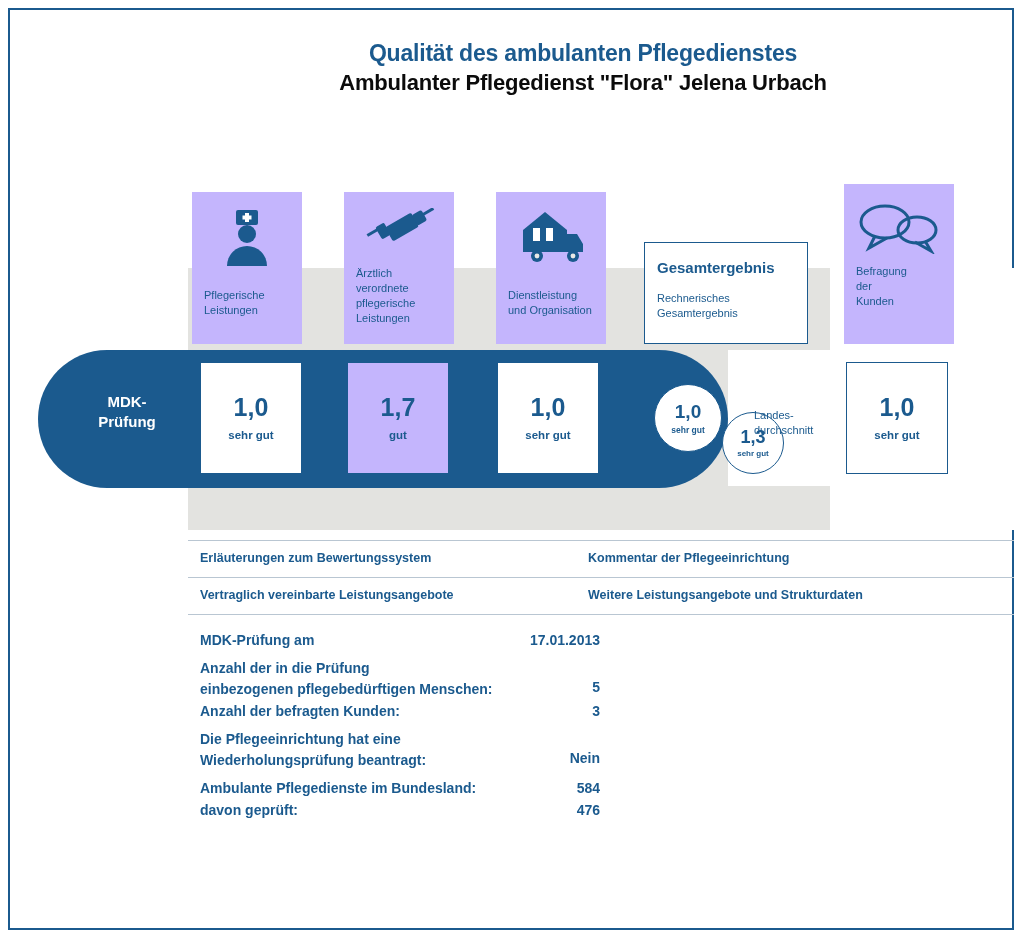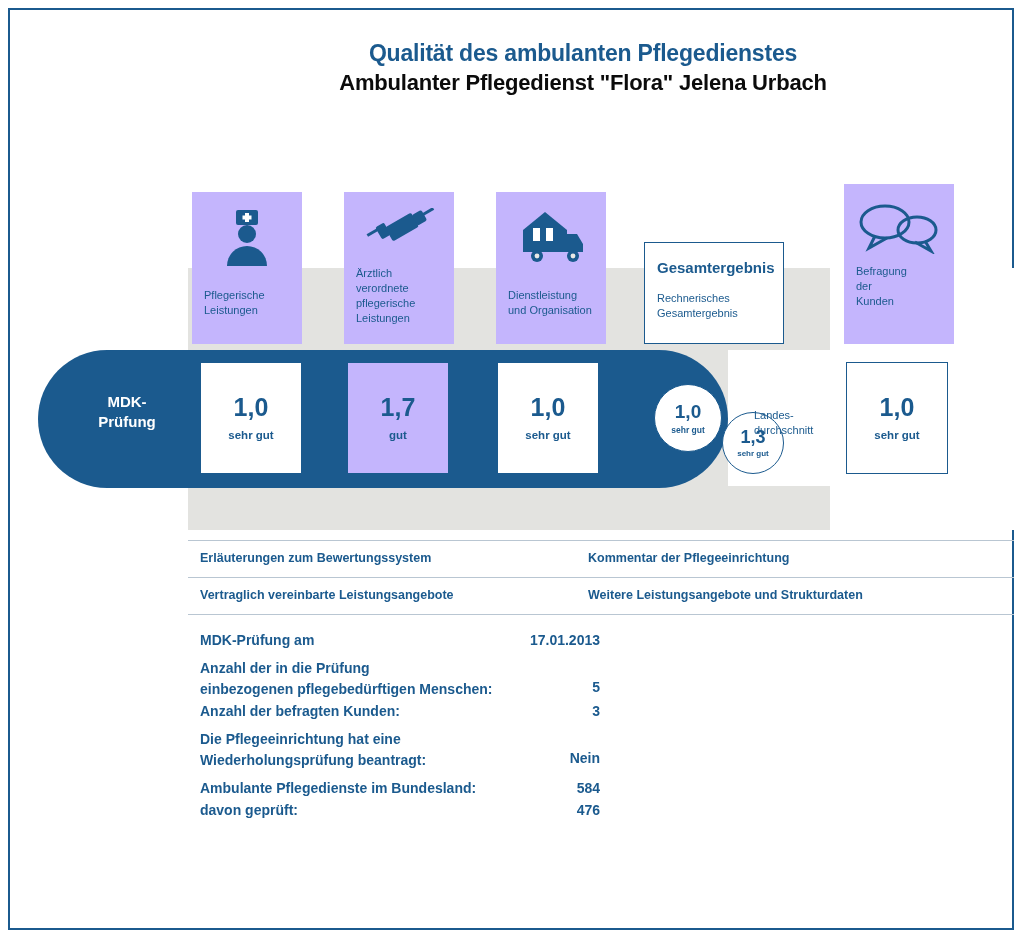--- a/index.html
+++ b/index.html
@@ -104,21 +104,21 @@
   .cat1 .cat-label { top: 96px; }
   .cat2 .cat-label { top: 74px; }
   .cat3 .cat-label { top: 96px; }
   .cat5 .cat-label { top: 80px; }
 
   
   .gesamt-box {
     position: absolute;
     left: 634px;
     top: 232px;
-    width: 140px;
+    width: 164px;
     height: 102px;
     background: #ffffff;
     border: 1px solid #1b5a8e;
     box-sizing: border-box;
   }
   .gesamt-title {
     position: absolute;
     left: 12px;
     top: 16px;
     font-size: 15px;

